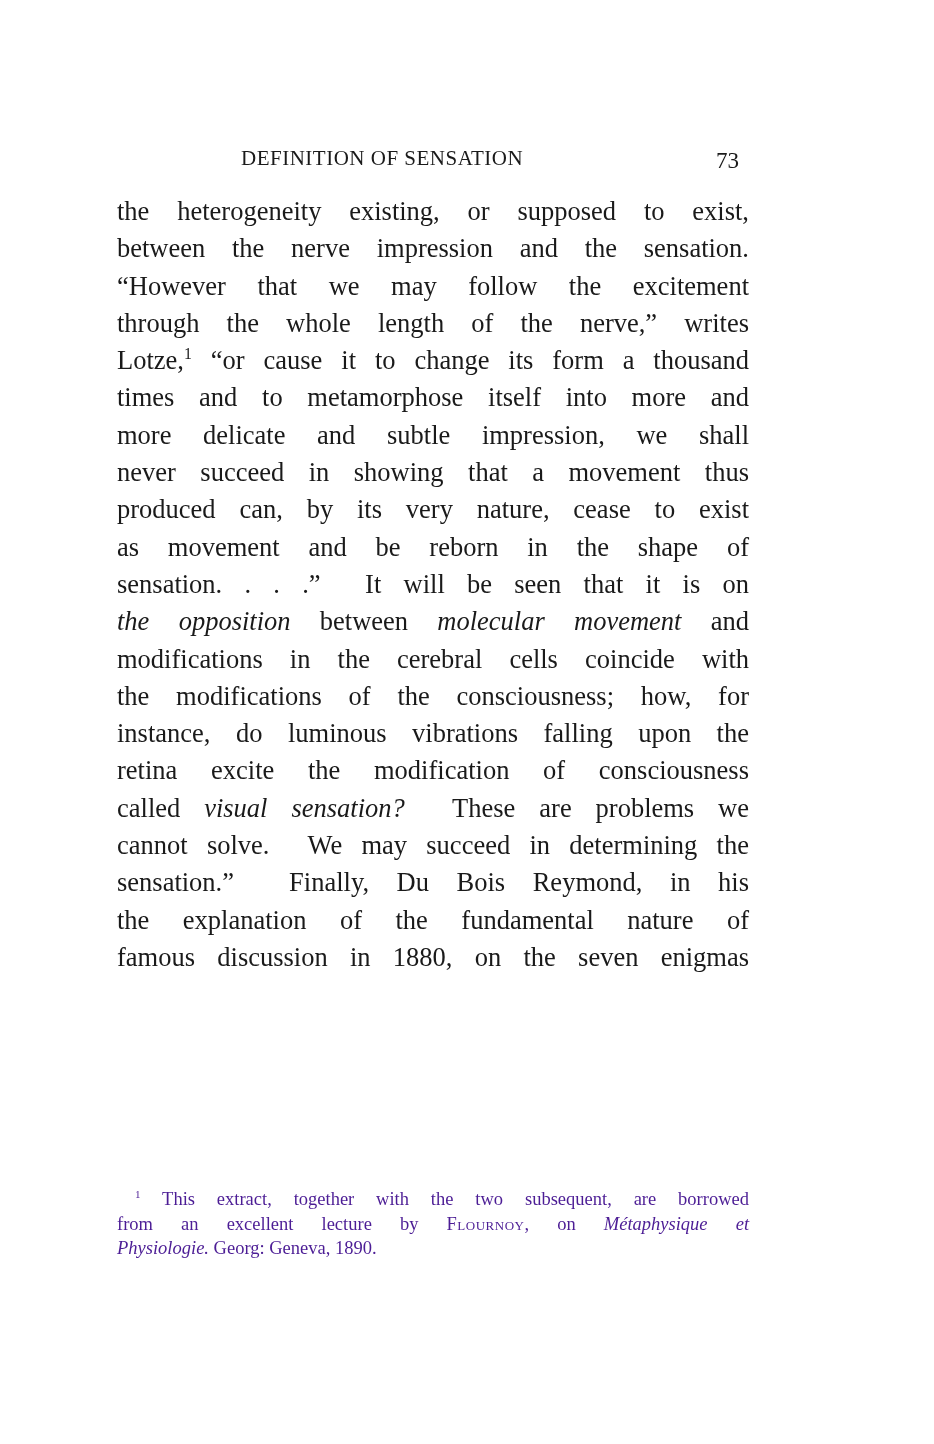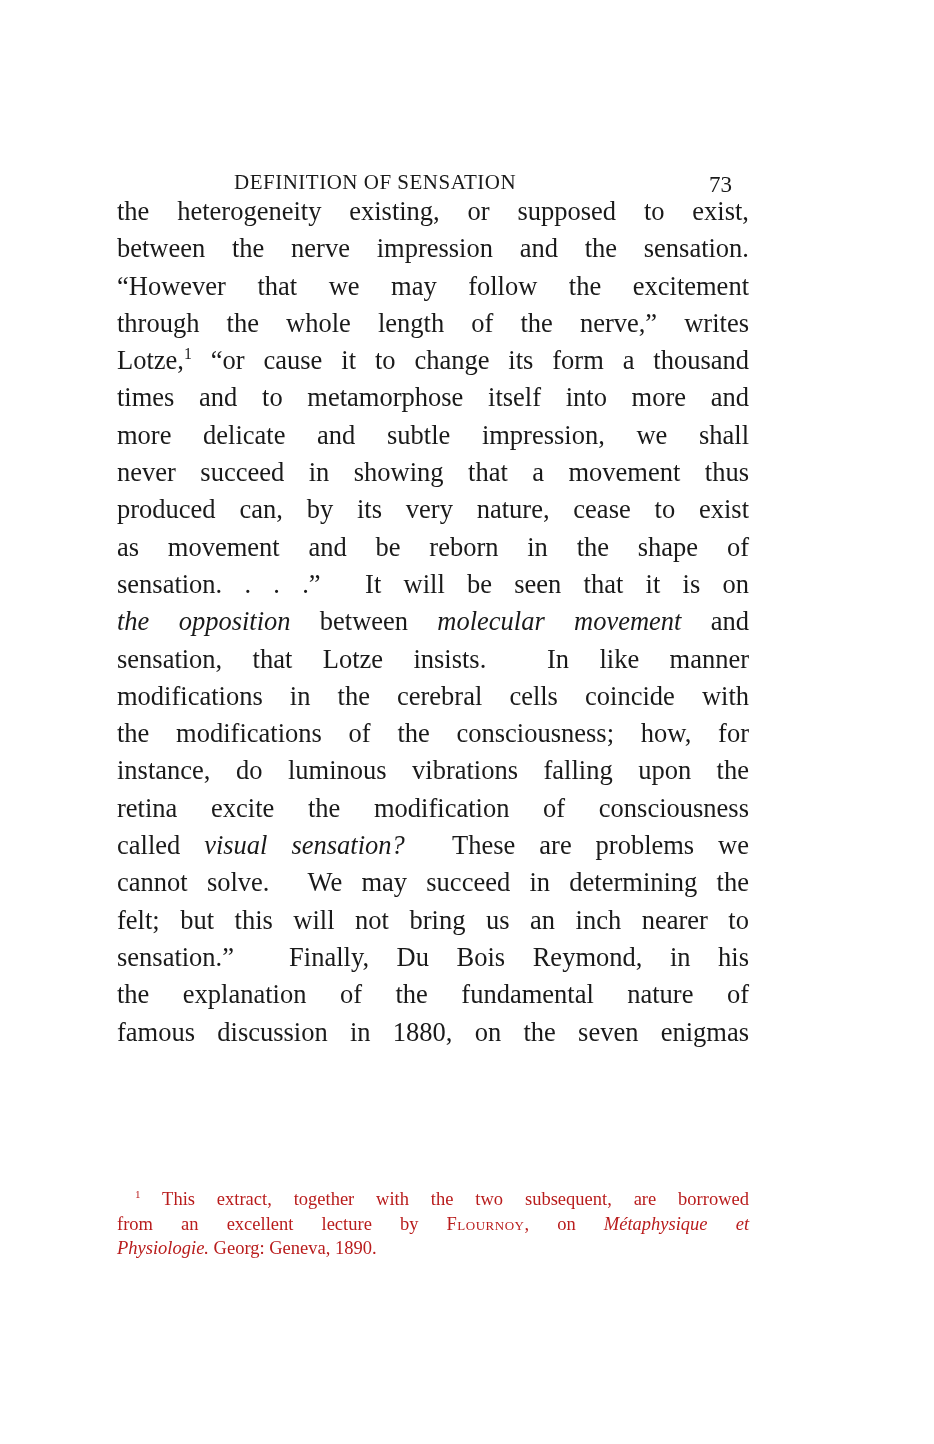--- a/index.html
+++ b/index.html
@@ -16,24 +16,23 @@
       font-family: "DejaVu Serif", "Liberation Serif", serif;
     }
     .page {
       position: absolute;
       left: 0; top: 0;
       width: 934px; height: 1444px;
     }
     .running-head {
       position: absolute;
       top: 146px;
-      left: 100px;
+      left: 107px;
       width: 632px;
       height: 28px;
-      margin-top: 24px;
     }
     .running-title {
       position: absolute;
       left: 134px;
       top: 0;
       font-family: "Liberation Serif", serif;
       font-size: 21px;
       letter-spacing: 0.5px;
       font-variant: small-caps;
       text-transform: uppercase;
@@ -87,21 +86,21 @@
     }
     .foot-line {
       display: block;
       height: 24.5px;
       line-height: 24.5px;
       font-family: "Liberation Serif", serif;
       font-size: 18.5px;
       text-align: justify;
       text-align-last: justify;
       white-space: nowrap;
-      color: #b91c1c;
+      color: #4c1d95;
     }
     .foot-line.first {
       padding-left: 18px;
     }
     .foot-line.end {
       text-align-last: left;
     }
     .sc {
       font-variant: small-caps;
       letter-spacing: 0.5px;
@@ -123,28 +122,26 @@
     <span class="line"><span class="seg">“However that we may follow the excitement</span></span>
     <span class="line"><span class="seg">through the whole length of the nerve,” writes</span></span>
     <span class="line"><span class="seg">Lotze,</span><sup>1</sup><span class="seg"> “or cause it to change its form a thousand</span></span>
     <span class="line"><span class="seg">times and to metamorphose itself into more and</span></span>
     <span class="line"><span class="seg">more delicate and subtle impression, we shall</span></span>
     <span class="line"><span class="seg">never succeed in showing that a movement thus</span></span>
     <span class="line"><span class="seg">produced can, by its very nature, cease to exist</span></span>
     <span class="line"><span class="seg">as movement and be reborn in the shape of</span></span>
     <span class="line"><span class="seg">sensation. . . .”  It will be seen that it is on</span></span>
     <span class="line"><i class="seg">the opposition</i><span class="seg"> between </span><i class="seg">molecular movement</i><span class="seg"> and</span></span>
-    <span class="line"><span class="seg">sensation, that Lotze insists.  In like manner</span></span>
     <span class="line"><span class="seg">modifications in the cerebral cells coincide with</span></span>
     <span class="line"><span class="seg">the modifications of the consciousness; how, for</span></span>
     <span class="line"><span class="seg">instance, do luminous vibrations falling upon the</span></span>
     <span class="line"><span class="seg">retina excite the modification of consciousness</span></span>
     <span class="line"><span class="seg">called </span><i class="seg">visual sensation?</i><span class="seg">  These are problems we</span></span>
     <span class="line"><span class="seg">cannot solve.  We may succeed in determining the</span></span>
-    <span class="line"><span class="seg">felt; but this will not bring us an inch nearer to</span></span>
     <span class="line"><span class="seg">sensation.”  Finally, Du Bois Reymond, in his</span></span>
     <span class="line"><span class="seg">the explanation of the fundamental nature of</span></span>
     <span class="line last"><span class="seg">famous discussion in 1880, on the seven enigmas</span></span>
   </div>
 
   <div class="footnotes">
     <span class="foot-line first"><sup>1</sup> <span>This extract, together with the two subsequent, are borrowed</span></span>
     <span class="foot-line"><span class="seg">from an excellent lecture by </span><span class="sc">Flournoy</span><span class="seg">, on </span><i class="seg">Métaphysique et</i></span>
     <span class="foot-line end"><i class="seg">Physiologie.</i><span class="seg">  Georg: Geneva, 1890.</span></span>
   </div>

